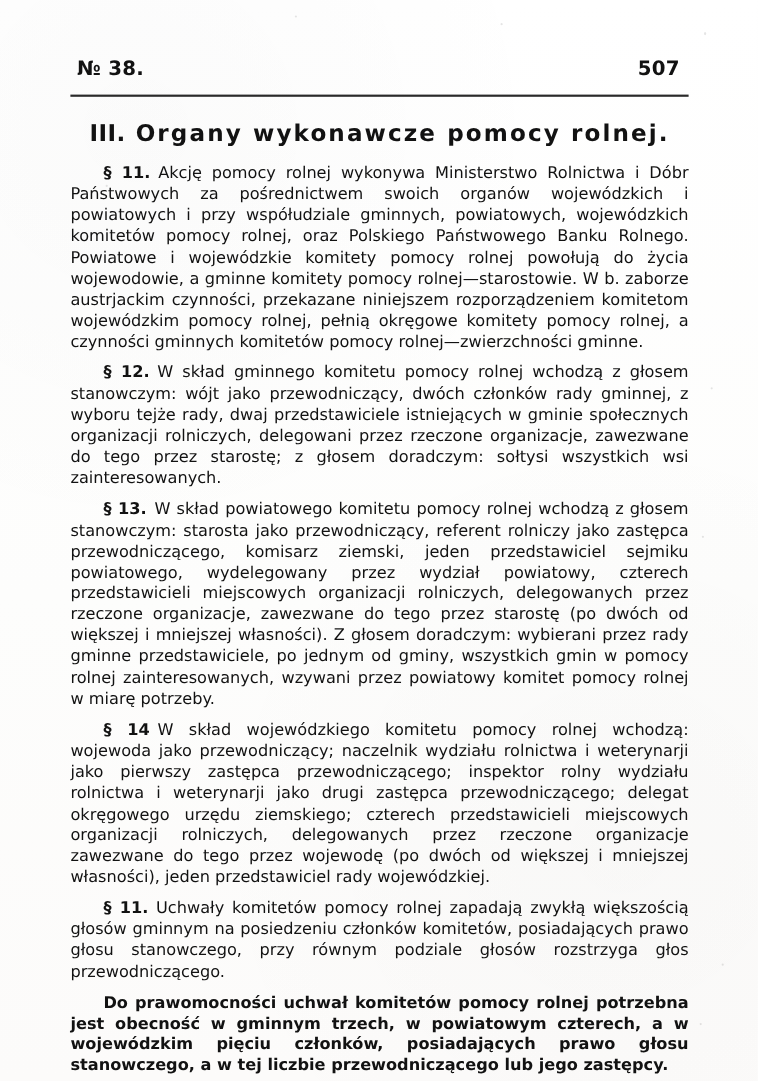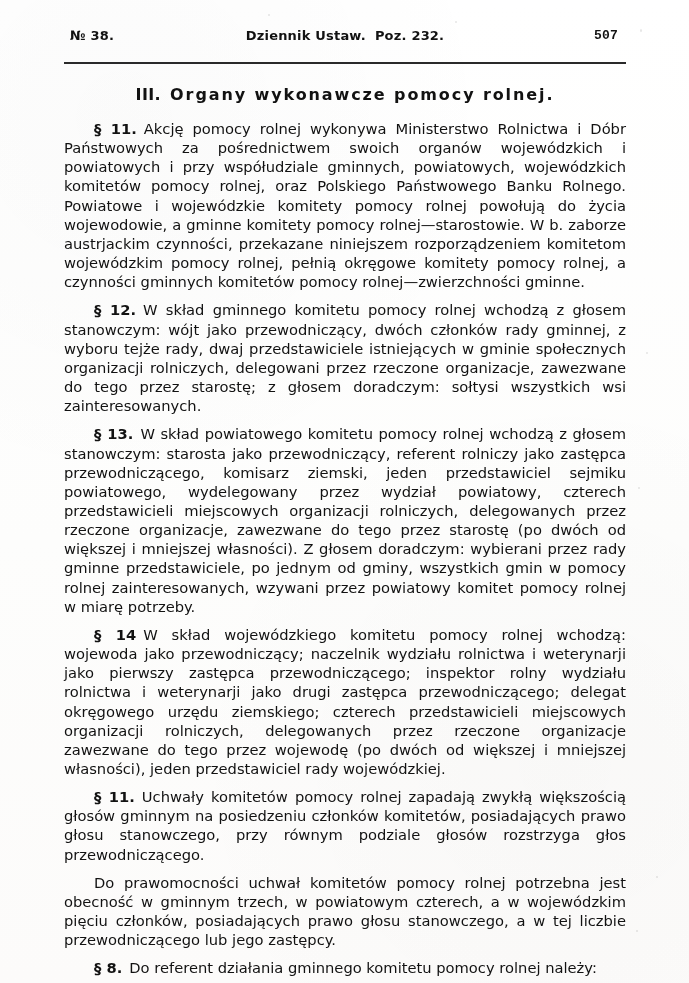--- a/index.html
+++ b/index.html
@@ -32,22 +32,22 @@
     left: 64px;
     top: 0;
     width: 562px;
     height: 983px;
   }
 
   
   .runhead {
     position: relative;
     height: 34px;
-    margin-top: 28px;
-    font-size: 13px;
+    margin-top: 52px;
+    font-size: 18px;
     font-weight: bold;
     letter-spacing: 0.2px;
   }
   .runhead .issue {
     position: absolute;
     left: 6px;
     top: 0;
     white-space: nowrap;
   }
   .runhead .journal {
@@ -59,35 +59,34 @@
     white-space: nowrap;
   }
   .runhead .journal .poz {
     margin-left: 9px;
   }
   .runhead .folio {
     position: absolute;
     right: 8px;
     top: 0;
     white-space: nowrap;
-    font-family: Liberation Mono, monospace;
   }
 
   .rule {
     height: 0;
     border-top: 2px solid #1a1a1a;
     margin: 0 0 0 0;
     width: 562px;
     opacity: 0.93;
   }
 
   
   .sect-title {
     text-align: center;
-    font-size: 16px;
+    font-size: 21px;
     font-weight: bold;
     letter-spacing: 1.9px;
     margin-top: 21px;
     margin-bottom: 0;
     white-space: nowrap;
   }
   .sect-title .numeral {
     letter-spacing: 0.4px;
     margin-right: 9px;
   }
@@ -103,20 +102,21 @@
     padding: 0;
     text-align: justify;
     text-justify: inter-word;
     hyphens: manual;
   }
   p.para + p.para {
     margin-top: 9px;
   }
   p.para.tight {
     margin-top: 0;
+    font-weight: bold;
   }
   p.para .indent {
     display: inline-block;
     width: 30px;
   }
   .sig {
     font-weight: bold;
     white-space: nowrap;
     margin-top: 12px;
   }
@@ -144,23 +144,20 @@
   <div class="speck" style="left:96px; top:168px; width:2px; height:2px;"></div>
   <div class="speck" style="left:646px; top:352px; width:2px; height:2px;"></div>
   <div class="speck" style="left:638px; top:487px; width:2px; height:2px;"></div>
   <div class="speck" style="left:656px; top:876px; width:2px; height:2px;"></div>
   <div class="speck" style="left:636px; top:930px; width:2px; height:2px;"></div>
 
   <div class="content">
 
     <div class="runhead">
       <span class="issue">№ 38.</span>
-      <span class="journal">
-        <span>Dziennik Ustaw.</span><span class="poz">Poz. 232.</span>
-      </span>
       <span class="folio">507</span>
     </div>
 
     <div class="rule"></div>
 
     <h1 class="sect-title">
       <span class="numeral">III.</span><span>Organy wykonawcze pomocy rolnej.</span>
     </h1>
 
     <div class="body">

